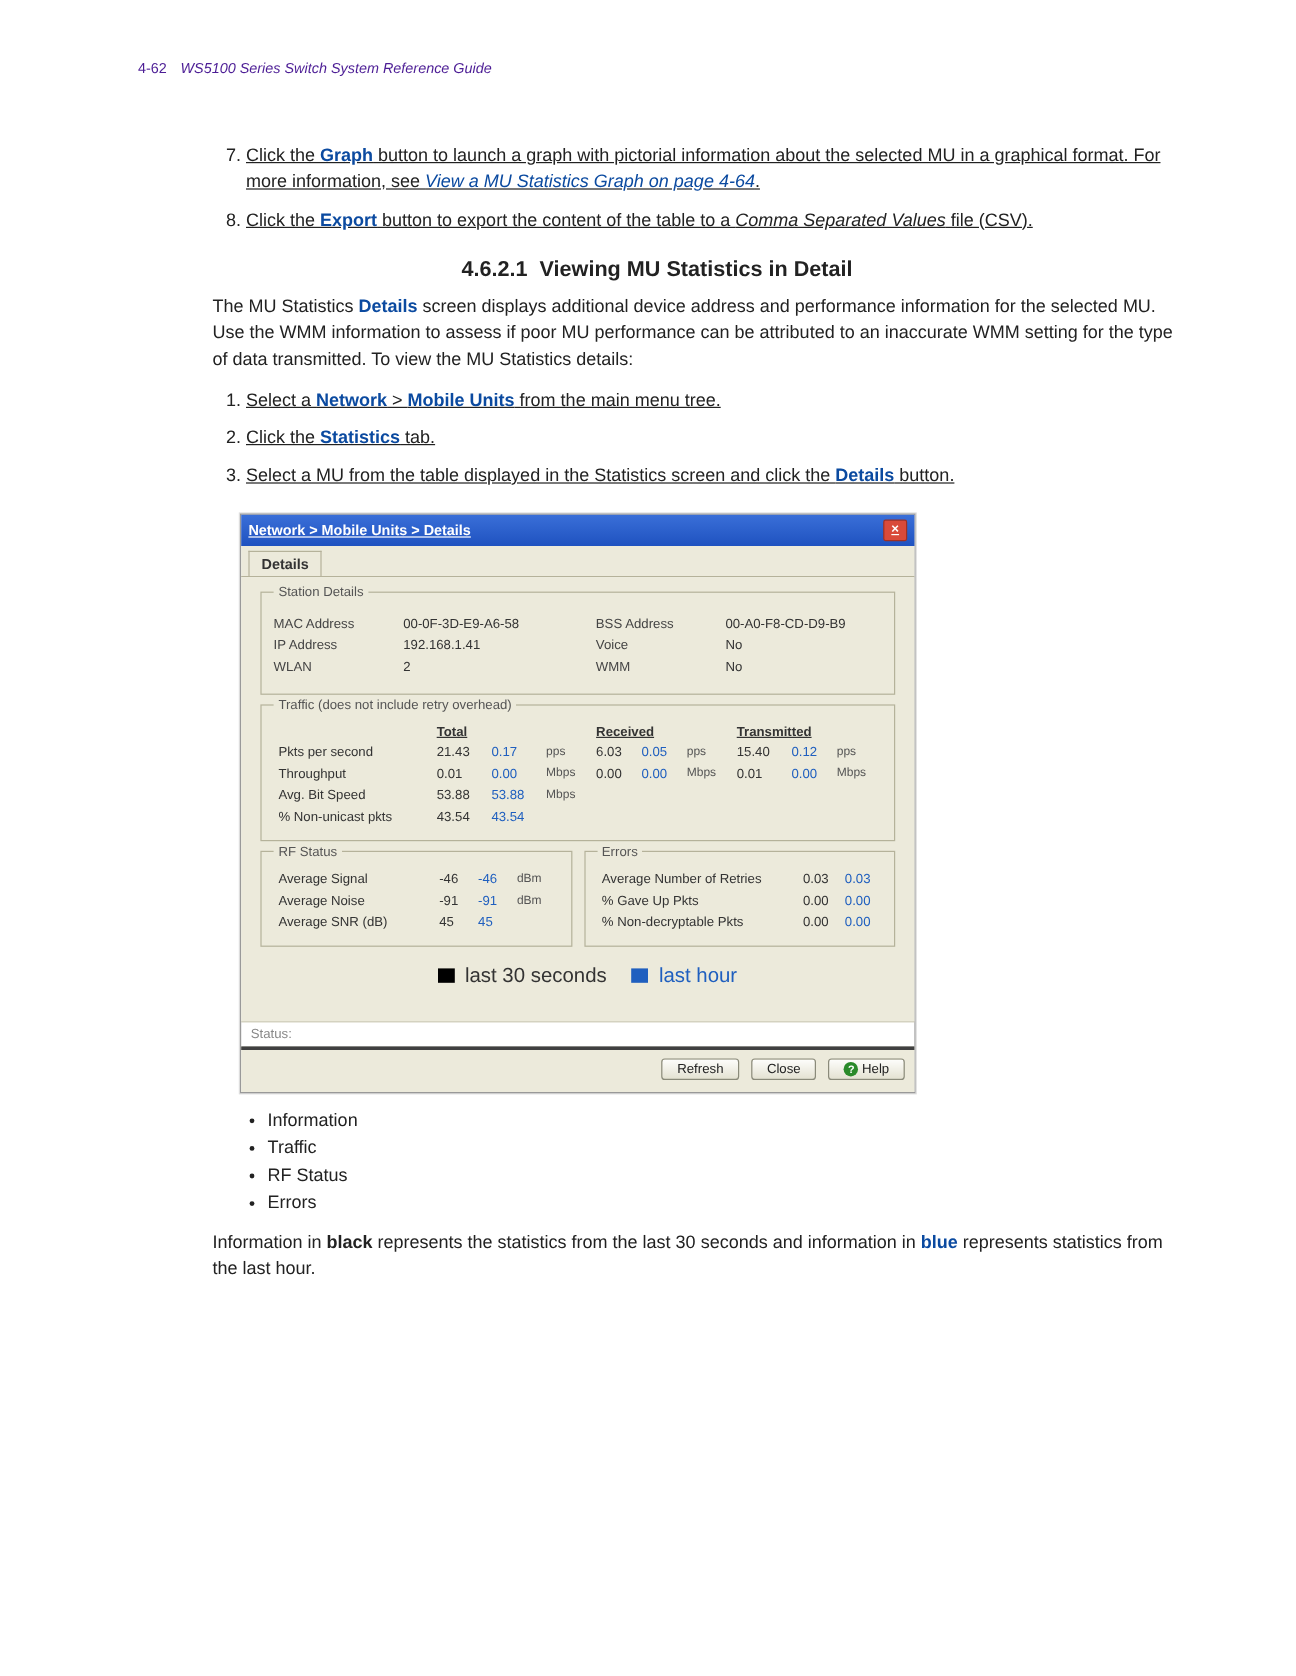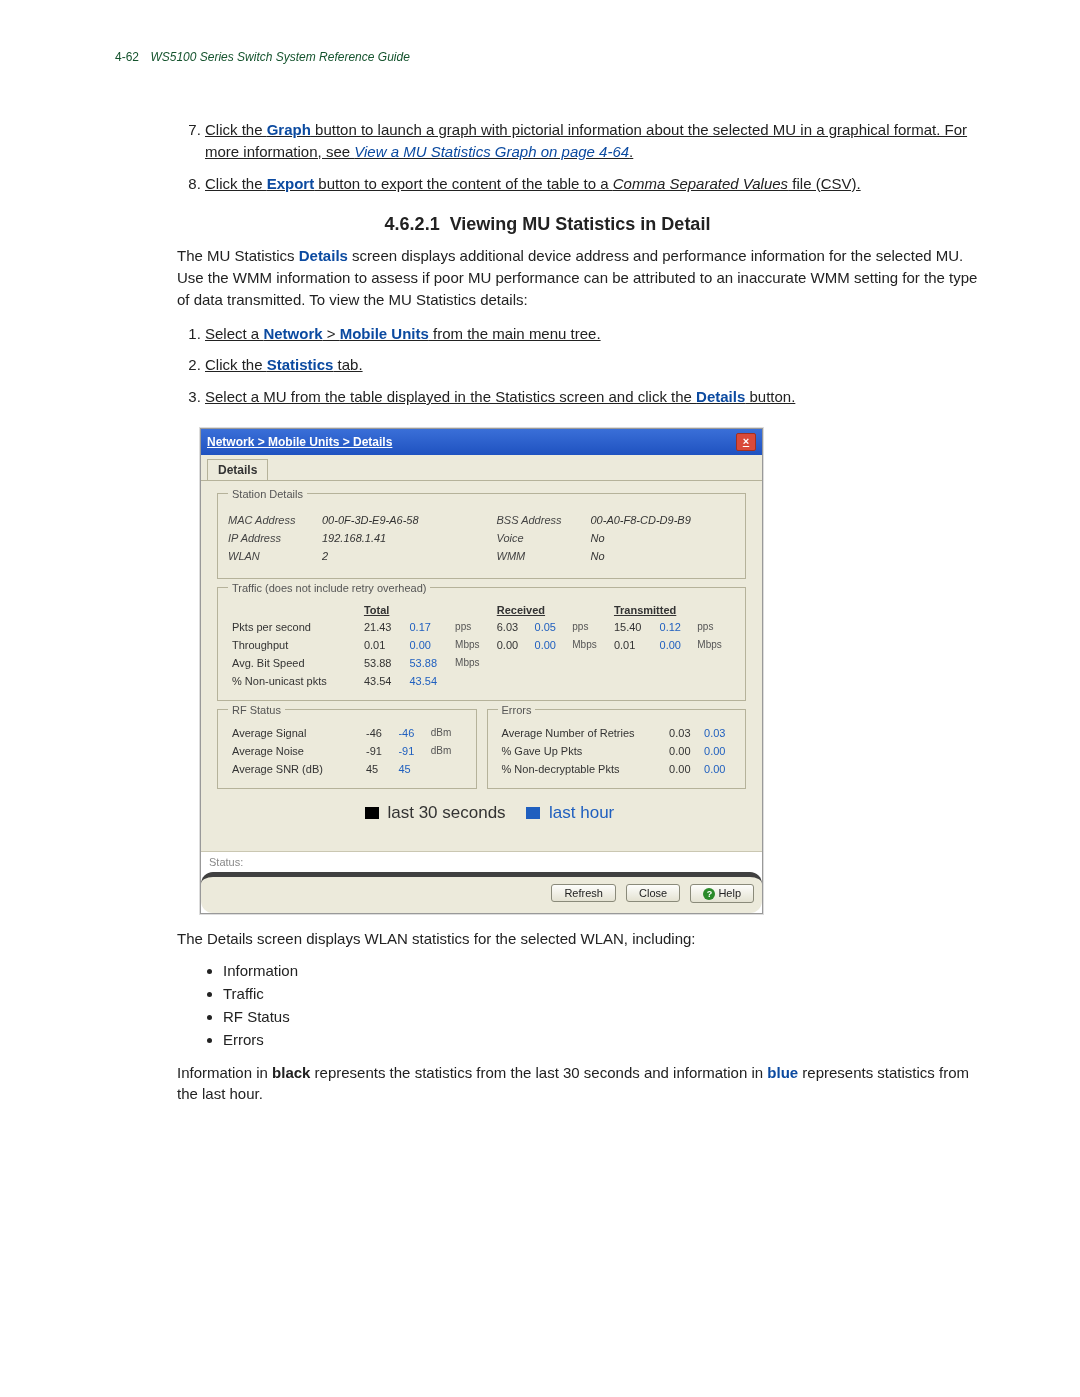--- a/index.html
+++ b/index.html
@@ -9,21 +9,21 @@
     font-family: Arial, Helvetica, sans-serif;
     font-size: 15px;
     color: #222;
     width: 1080px;
   }
   .page {
     padding: 50px 100px 80px 115px;
   }
   .header-line {
     font-size: 12px;
-    color: #14532d;
+    color: #4c1d95;
     font-style: italic;
     margin-bottom: 55px;
   }
   .header-line .pagenum {
     font-style: normal;
     margin-right: 8px;
   }
   ol.outer {
     margin: 0 0 20px 70px;
     padding-left: 20px;
@@ -120,23 +120,22 @@
     padding: 0 4px;
     display: inline-block;
   }
   .row2col {
     display: flex;
     gap: 30px;
   }
   .col { flex: 1; }
   .kv {
     display: flex;
-    gap: 14px;
+    gap: 28px;
     margin-bottom: 6px;
-    font-style: italic;
   }
   .kv .k { width: 80px; color: #444; }
   .kv .v { color: #333; }
   .blueval { color: #1f5fbf; }
   .traffic-table {
     width: 100%;
     font-size: 11px;
     border-collapse: collapse;
     margin-top: -6px;
   }
@@ -171,22 +170,21 @@
   .status-label {
     font-size: 11px;
     color: #888;
     padding: 4px 8px;
     border-top: 1px solid #cac7b2;
   }
   .button-row {
     background: #eceadb;
     padding: 6px 8px 10px 8px;
     text-align: right;
-    border-top: 5px solid #404040;
-    border-radius: 12px;
+    border-top: 3px solid #404040;
   }
   .btn {
     display: inline-block;
     font-size: 11px;
     padding: 2px 12px;
     margin-left: 6px;
     border: 1px solid #8a8a7a;
     border-radius: 3px;
     background: linear-gradient(#fdfdfb, #e4e2d2);
     color: #222;
@@ -398,21 +396,20 @@
       </div>
     </div>
     <div class="status-label">Status:</div>
     <div class="button-row">
       <span class="btn">Refresh</span>
       <span class="btn">Close</span>
       <span class="btn"><span class="help-icon">?</span><span>Help</span></span>
     </div>
   </div>
 
-  <div class="body-text">The Details screen displays WLAN statistics for the selected WLAN, including:</div>
   <ul class="bullets">
     <li>Information</li>
     <li>Traffic</li>
     <li>RF Status</li>
     <li>Errors</li>
   </ul>
   <div class="body-text">
     <span>Information in </span><b>black</b><span> represents the statistics from the last 30 seconds and information in </span><span class="bold-blue">blue</span><span> represents statistics from the last hour.</span>
   </div>
 

